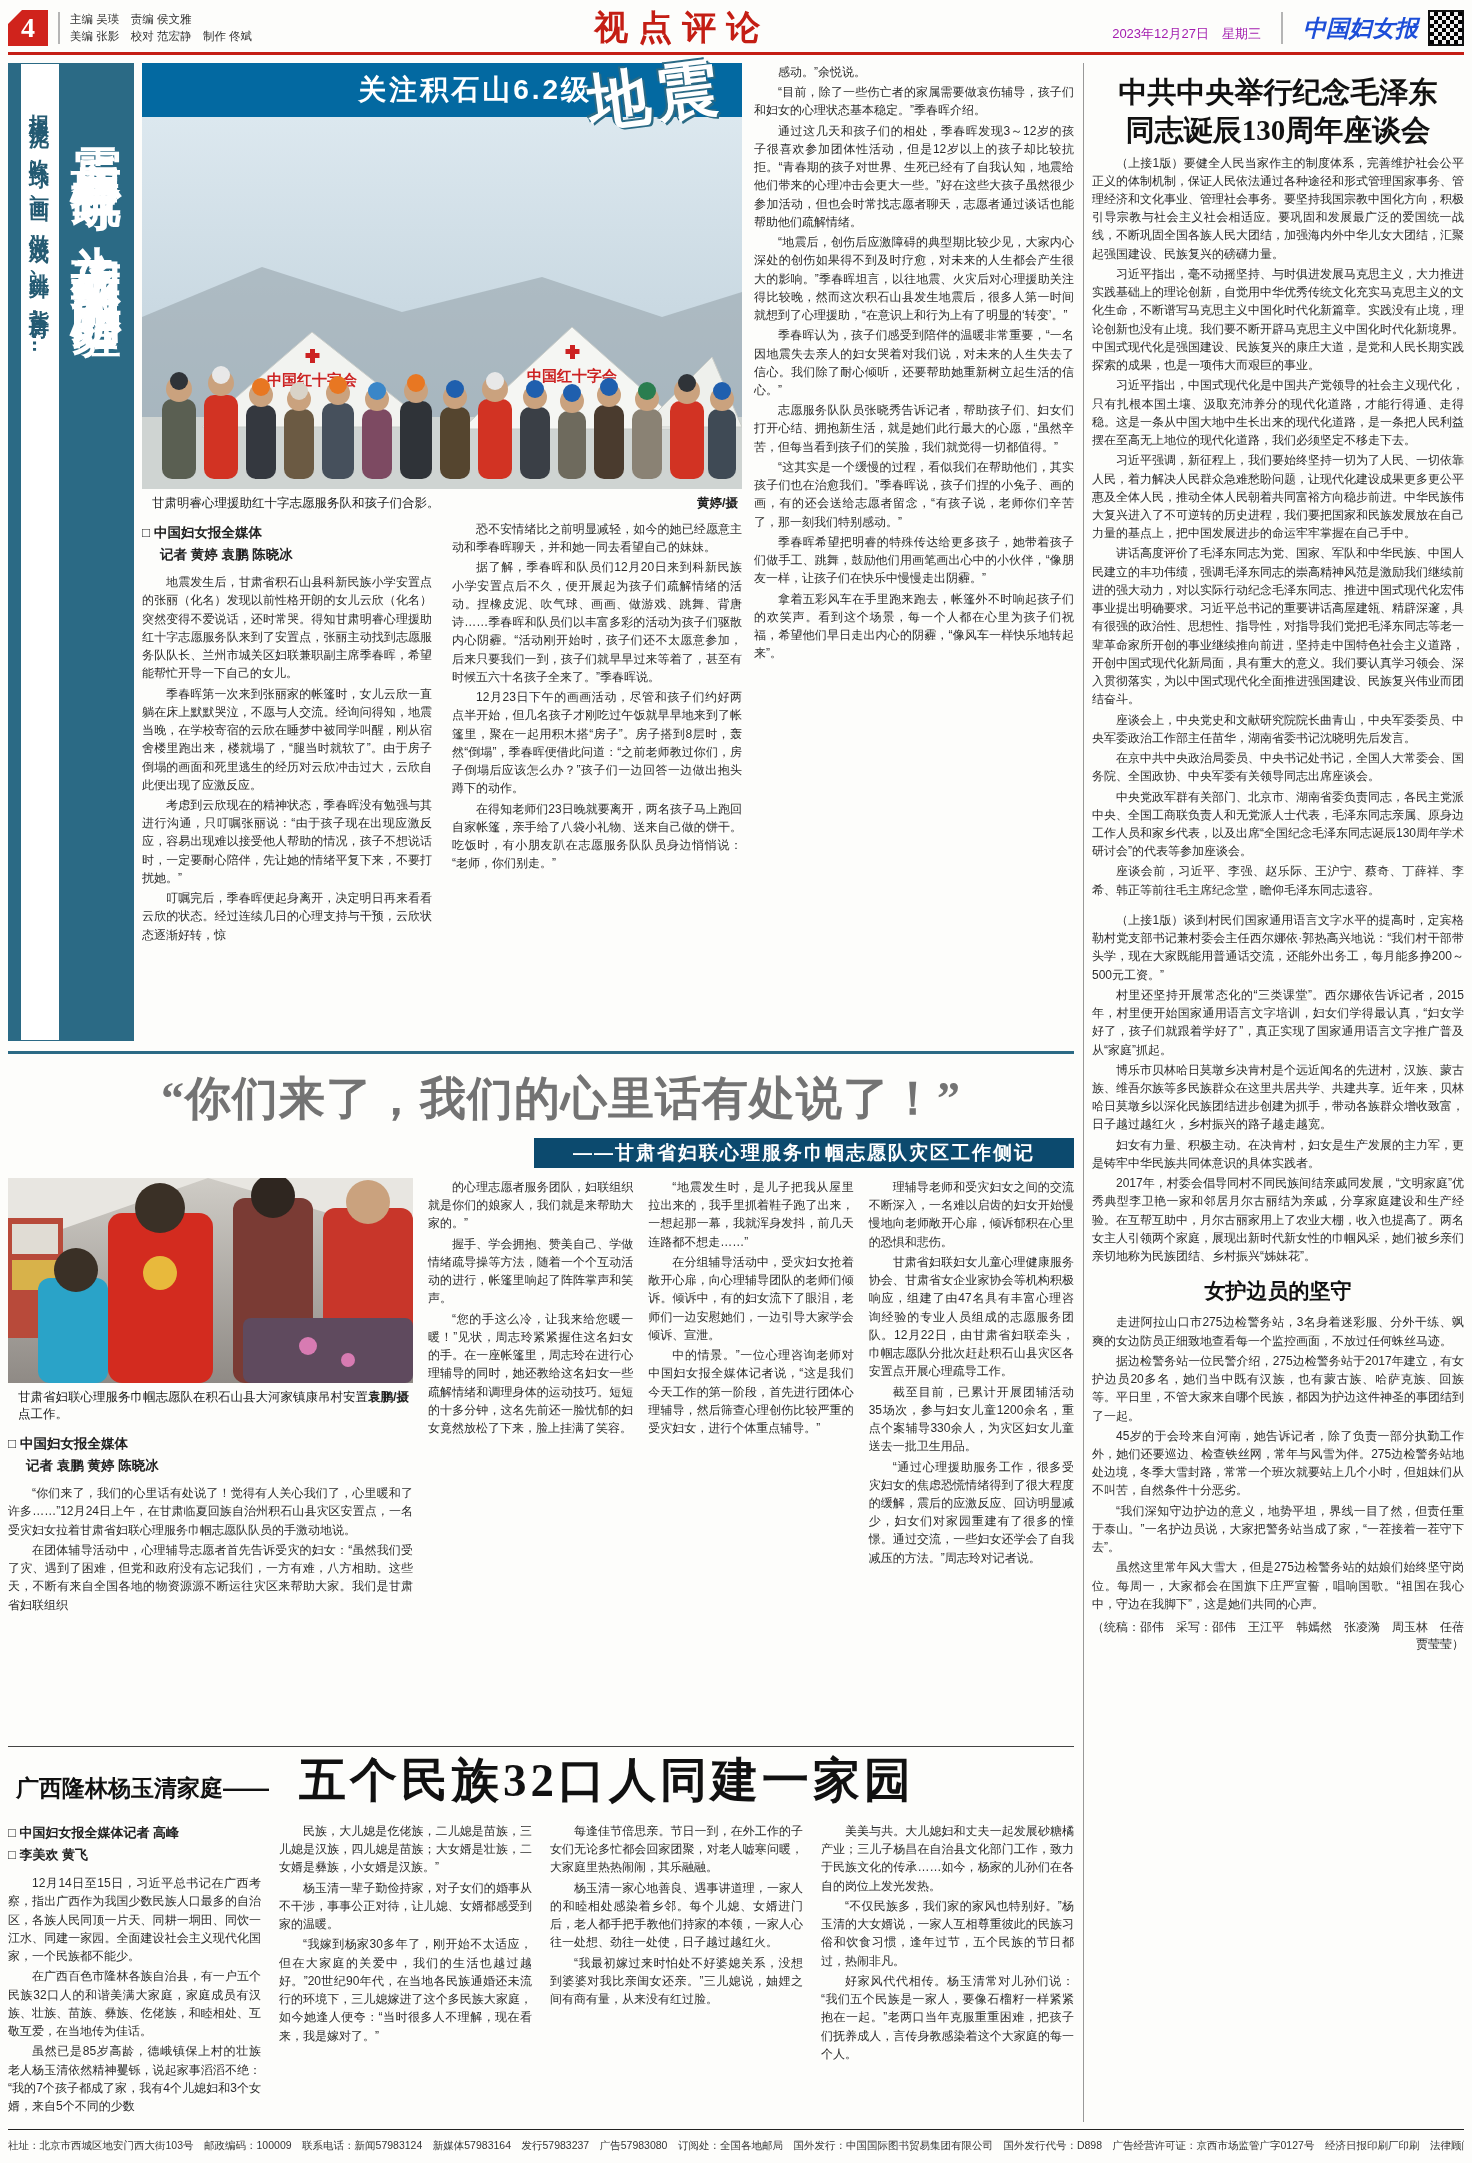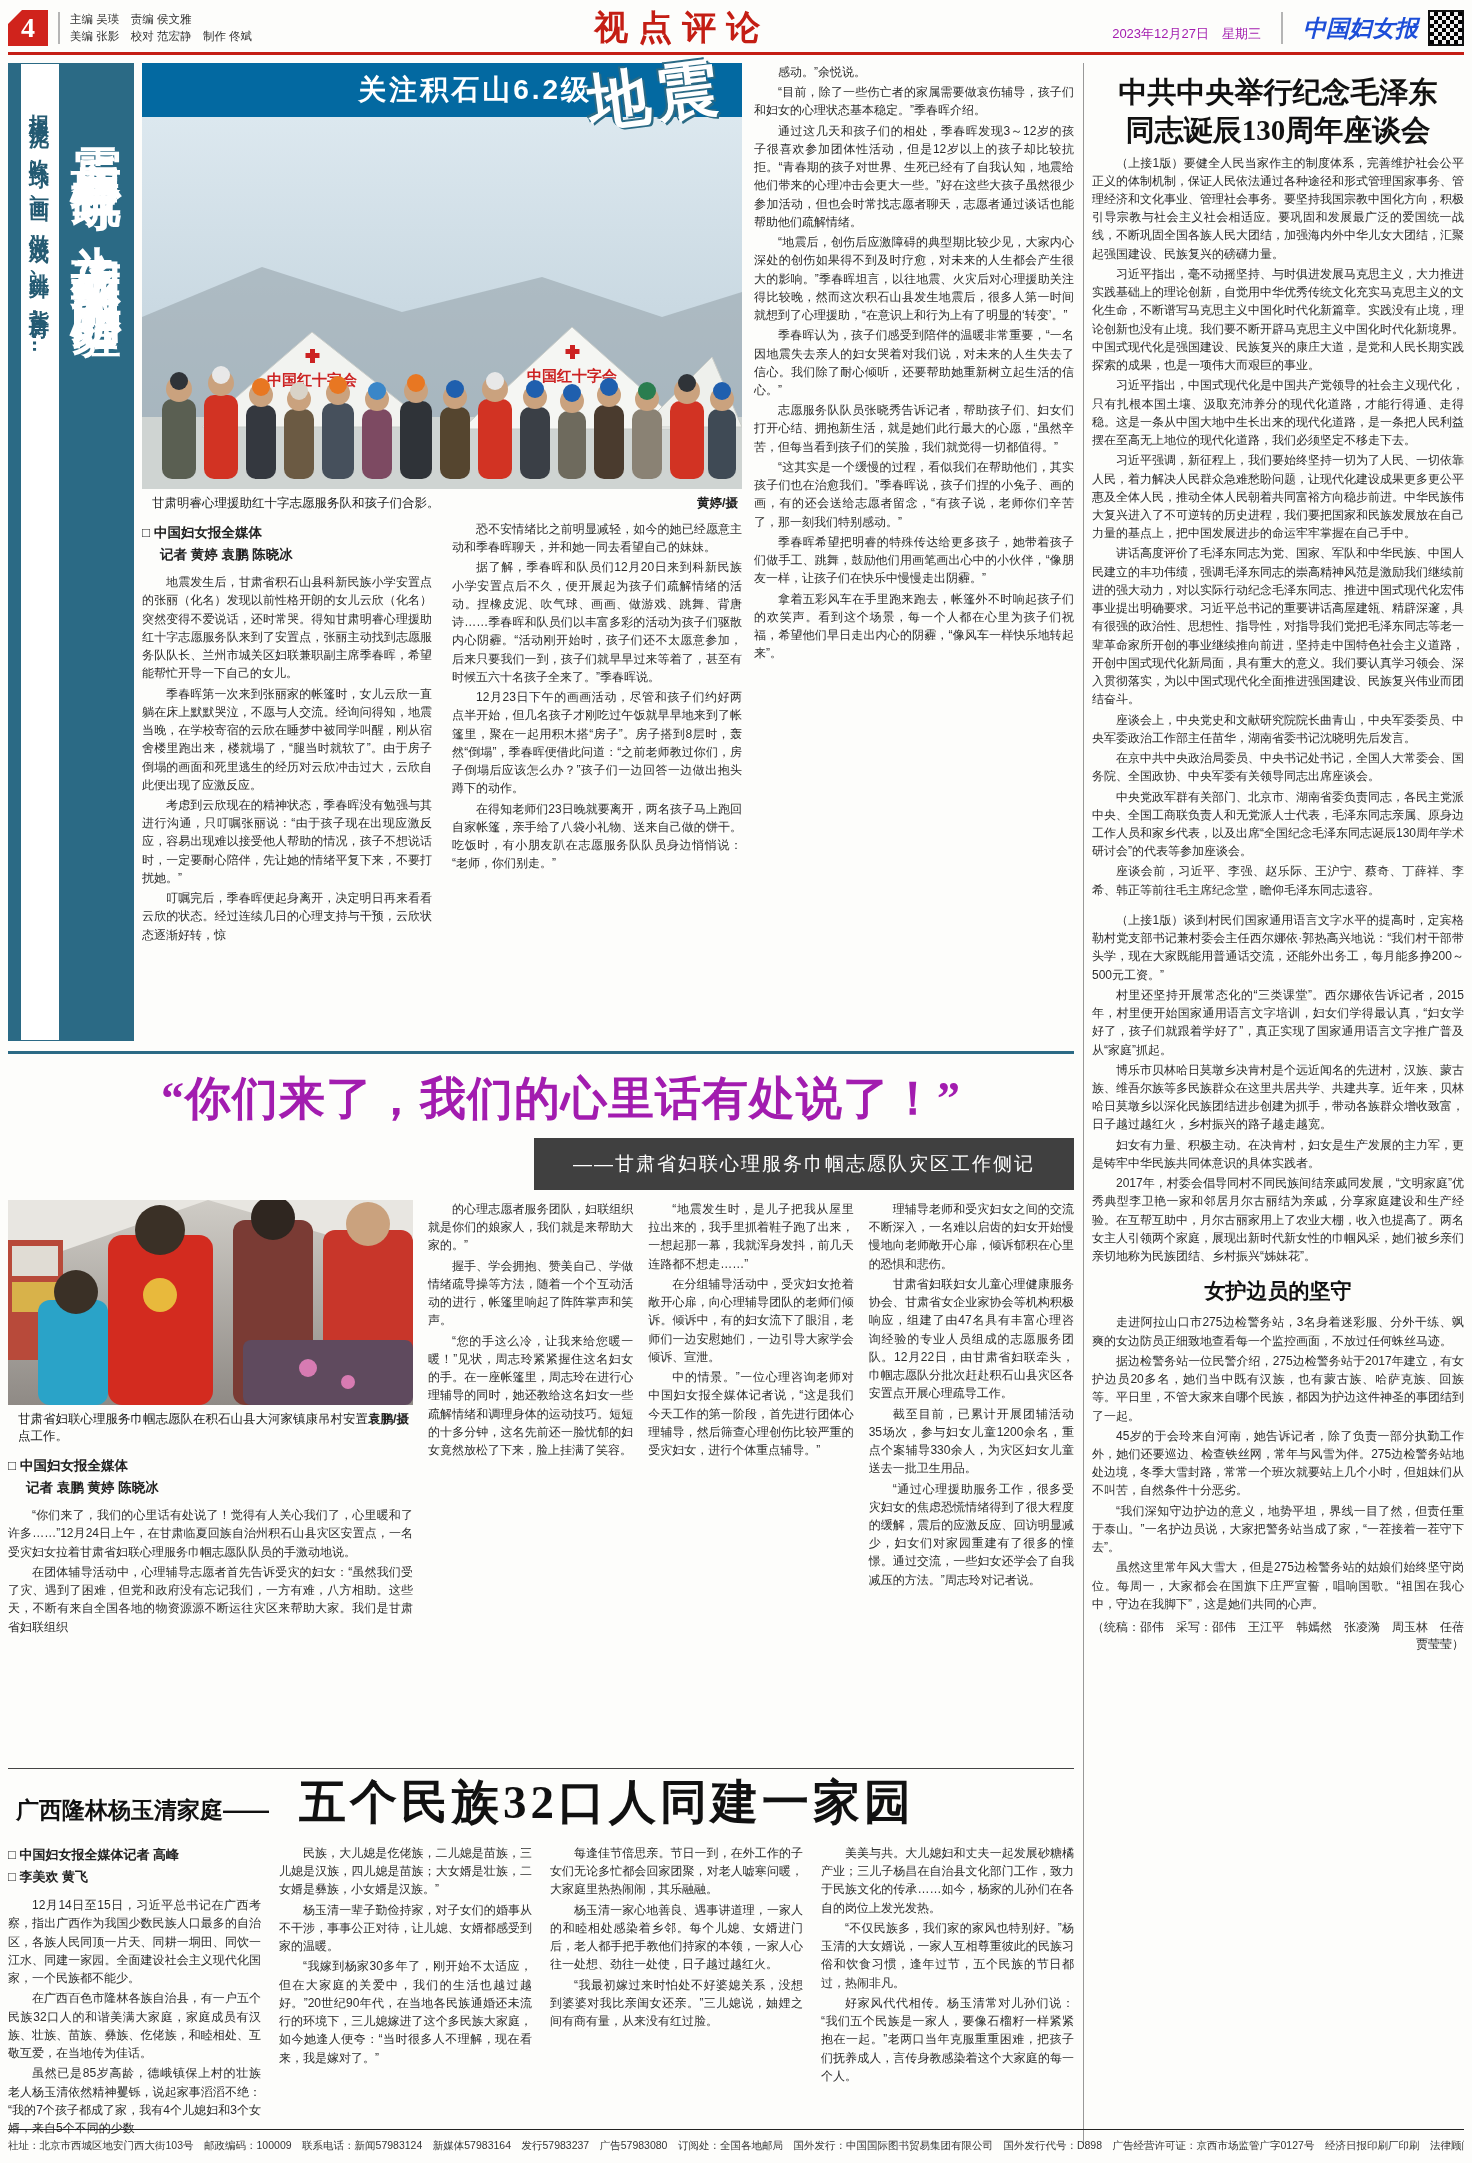--- a/index.html
+++ b/index.html
@@ -46,24 +46,24 @@
   .photo{width:600px;height:372px;display:block;}
   .caption{font-size:12.5px;color:#222;padding:6px 4px 8px 10px;display:flex;justify-content:space-between;}
   .caption b{white-space:nowrap;}
   .byline{font-size:13.5px;font-weight:bold;line-height:1.6;margin:2px 0 8px;}
   .cols{display:flex;gap:20px;flex:1;}
   .col{flex:1;min-width:0;}
   .bodytxt p{margin:0 0 2px;font-size:12px;line-height:1.52;text-align:justify;text-indent:2em;color:#2c2c2c;}
   .quake-right{width:330px;margin-left:12px;}
   
   .feature{margin-top:10px;border-top:3px solid #2b6a85;padding-top:8px;}
-  .feat-headline{text-align:center;font-size:46px;font-weight:bold;color:#a21caf;
+  .feat-headline{text-align:center;font-size:46px;font-weight:bold;color:#737373;
                  font-family:"Liberation Serif",serif;letter-spacing:1px;margin:6px 0 8px 40px;}
-  .feat-subbar{margin-left:auto;width:540px;background:#404040;color:#fff;font-size:19px;
-               font-weight:normal;text-align:center;padding:13px 0;letter-spacing:2px;}
+  .feat-subbar{margin-left:auto;width:540px;background:#0c4a6e;color:#fff;font-size:19px;
+               font-weight:bold;text-align:center;padding:2px 0;letter-spacing:2px;}
   .feat-body{display:flex;gap:15px;margin-top:10px;height:556px;}
   .feat-col1{width:405px;flex:none;}
   .feat-photo{width:405px;height:205px;display:block;}
   
   .family{margin-top:12px;border-top:1px solid #444;padding-top:2px;}
   .fam-head{display:flex;align-items:baseline;gap:30px;margin-bottom:10px;}
   .fam-kicker{font-size:23px;font-weight:bold;color:#111;white-space:nowrap;padding-left:8px;}
   .fam-headline{font-size:47px;font-weight:bold;color:#111;font-family:"Liberation Serif",serif;letter-spacing:4px;}
   .fam-cols{display:flex;gap:18px;height:300px;}
   .fam-byline{font-size:13px;font-weight:bold;line-height:1.7;margin-bottom:8px;}

